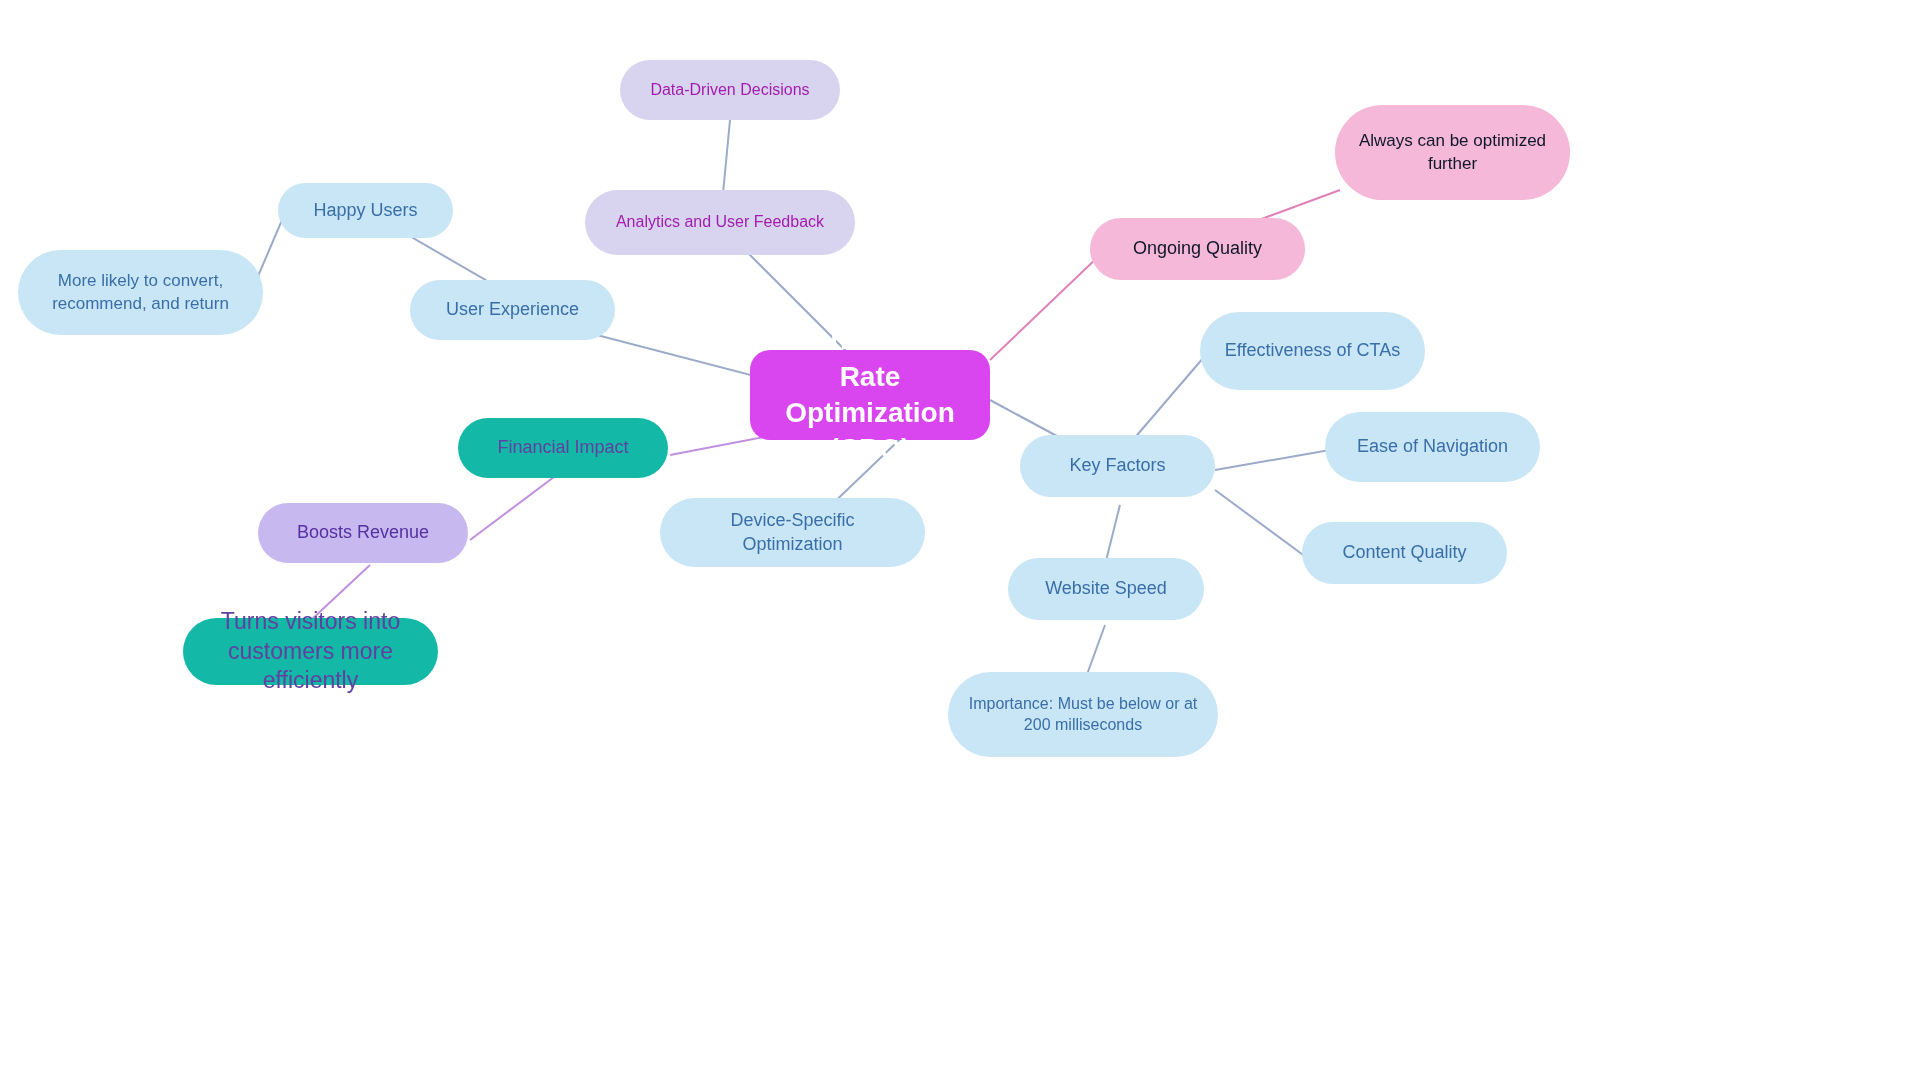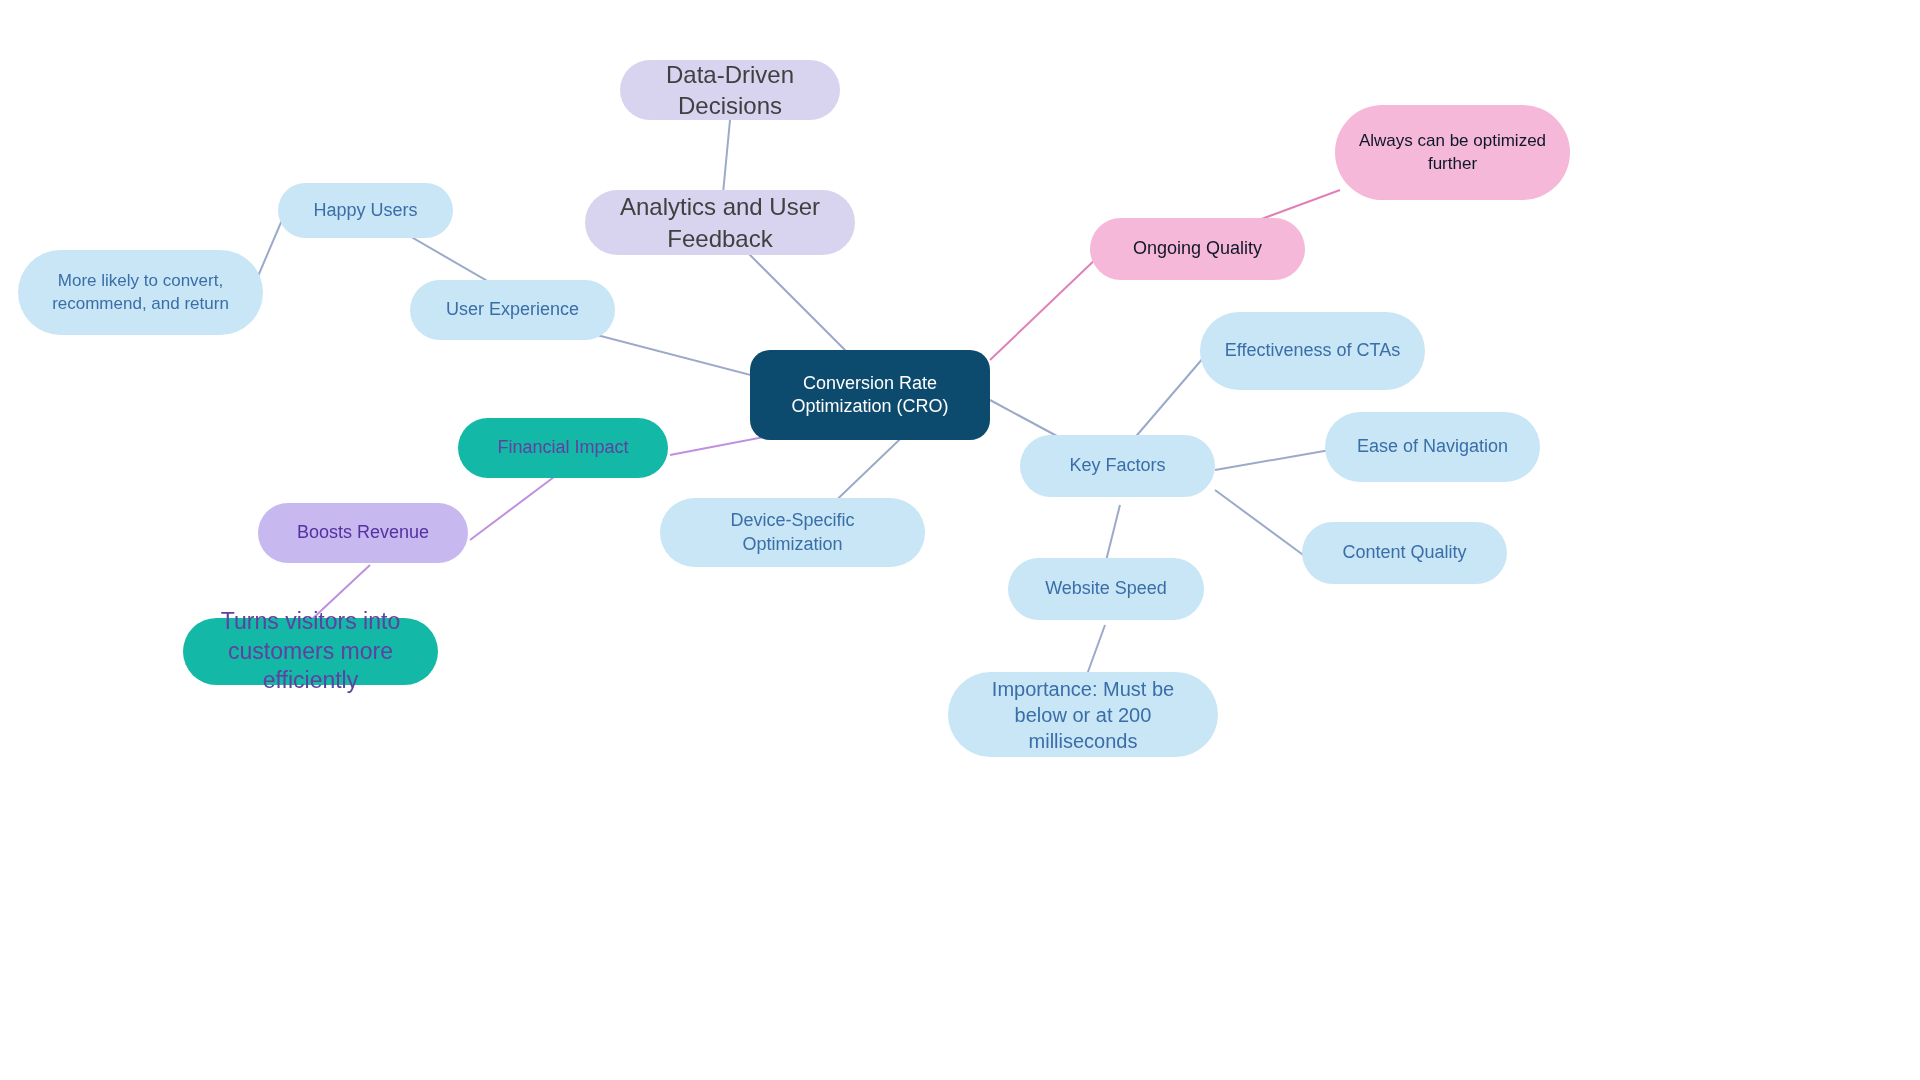--- a/index.html
+++ b/index.html
@@ -24,38 +24,38 @@
       border-radius: 50px;
       display: flex;
       align-items: center;
       justify-content: center;
       text-align: center;
       z-index: 1;
       line-height: 1.3;
       padding: 12px 20px;
     }
     .node-center {
-      background: #0c4a6e;
+      background: #d946ef;
       color: #ffffff;
-      font-size: 18px;
-      font-weight: 400;
+      font-size: 28px;
+      font-weight: 700;
       width: 240px;
       height: 90px;
       border-radius: 20px;
     }
     .node-blue-light {
       background: #c8e6f5;
       color: #3a6ea8;
       font-size: 18px;
       border: none;
     }
     .node-purple-light {
       background: #d8d4f0;
-      color: #404040;
-      font-size: 24px;
+      color: #a21caf;
+      font-size: 16px;
       text-align: center;
     }
     .node-pink {
       background: #f5b8d8;
       color: #0f172a;
       font-size: 18px;
     }
     .node-lavender {
       background: #14b8a6;
       color: #6040a0;
@@ -134,13 +134,13 @@
 <div class="node node-blue-light" style="left:660px; top:498px; width:265px; height:69px;">Device-Specific Optimization</div>
 
 <div class="node node-blue-light" style="left:1200px; top:312px; width:225px; height:78px;">Effectiveness of CTAs</div>
 
 <div class="node node-blue-light" style="left:1325px; top:412px; width:215px; height:70px;text-align:center;">Ease of Navigation</div>
 
 <div class="node node-blue-light" style="left:1302px; top:522px; width:205px; height:62px;">Content Quality</div>
 
 <div class="node node-blue-light" style="left:1008px; top:558px; width:196px; height:62px;">Website Speed</div>
 
-<div class="node node-blue-light" style="left:948px; top:672px; width:270px; height:85px; font-size:20px;">Importance: Must be below or at 200 milliseconds</div>
+<div class="node node-blue-light" style="left:948px; top:672px; width:270px; height:85px; font-size:16px;">Importance: Must be below or at 200 milliseconds</div>
 
 </body></html>

